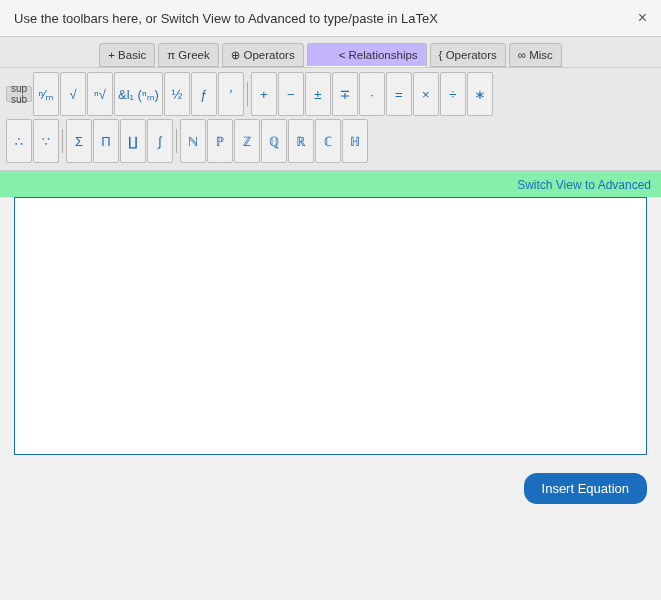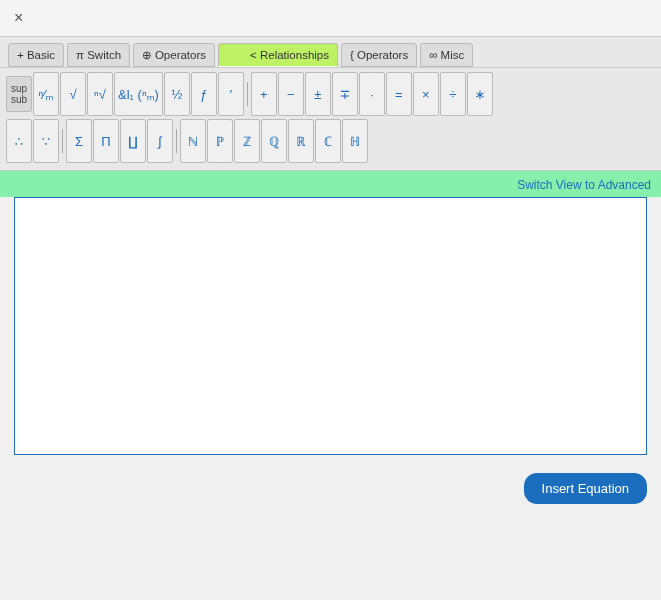--- a/index.html
+++ b/index.html
@@ -34,33 +34,34 @@
     }
 
     
     .toolbar-tabs {
       background: #e8e8e8;
       border-bottom: 1px solid #ccc;
       display: flex;
       flex-wrap: wrap;
       padding: 6px 8px 0 8px;
       gap: 3px;
+      justify-content: center;
     }
     .tab-btn {
       font-size: 11.5px;
       color: #333;
       background: #ddd;
       border: 1px solid #bbb;
       border-radius: 3px 3px 0 0;
       padding: 4px 8px;
       cursor: pointer;
       white-space: nowrap;
     }
     .tab-btn.active {
-      background: #bef264;
+      background: #c4b5fd;
       border-bottom-color: #fff;
       color: #333;
       padding-left: 31px;
     }
 
     
     .symbol-area {
       background: #e8e8e8;
       padding: 4px 6px;
       border-bottom: 1px solid #ccc;
@@ -81,21 +82,21 @@
       cursor: pointer;
       font-size: 13px;
       color: #1a6ebd;
       display: flex;
       align-items: center;
       justify-content: center;
       padding: 0 3px;
     }
     .sym-btn-label {
       min-width: 26px;
-      height: 36px;
+      height: 16px;
       background: #d8d8d8;
       border: 1px solid #bbb;
       border-radius: 2px;
       font-size: 10px;
       color: #444;
       display: flex;
       align-items: center;
       justify-content: center;
       flex-direction: column;
       line-height: 1.1;
@@ -145,26 +146,27 @@
       width: 1px;
       height: 24px;
       background: #aaa;
       margin: 0 2px;
     }
   </style>
 </head>
 <body>
 
 <div class="top-bar">
+  <span class="top-bar-text">Use the toolbars here, or Switch View to Advanced to type/paste in LaTeX</span>
   <button class="close-btn">×</button>
 </div>
 
 <div class="toolbar-tabs">
 <button class="tab-btn">+ Basic</button>
-    <button class="tab-btn">π Switch</button>
+    <button class="tab-btn">π Greek</button>
     <button class="tab-btn">⊕ Operators</button>
     <button class="tab-btn active">&lt; Relationships</button>
     <button class="tab-btn">{ Operators</button>
     <button class="tab-btn">∞ Misc</button>
   </div>
 
 <div class="symbol-area">
   <div class="symbol-row" id="row1-container">
       <div class="sym-btn-label">
         <span>sup</span>

